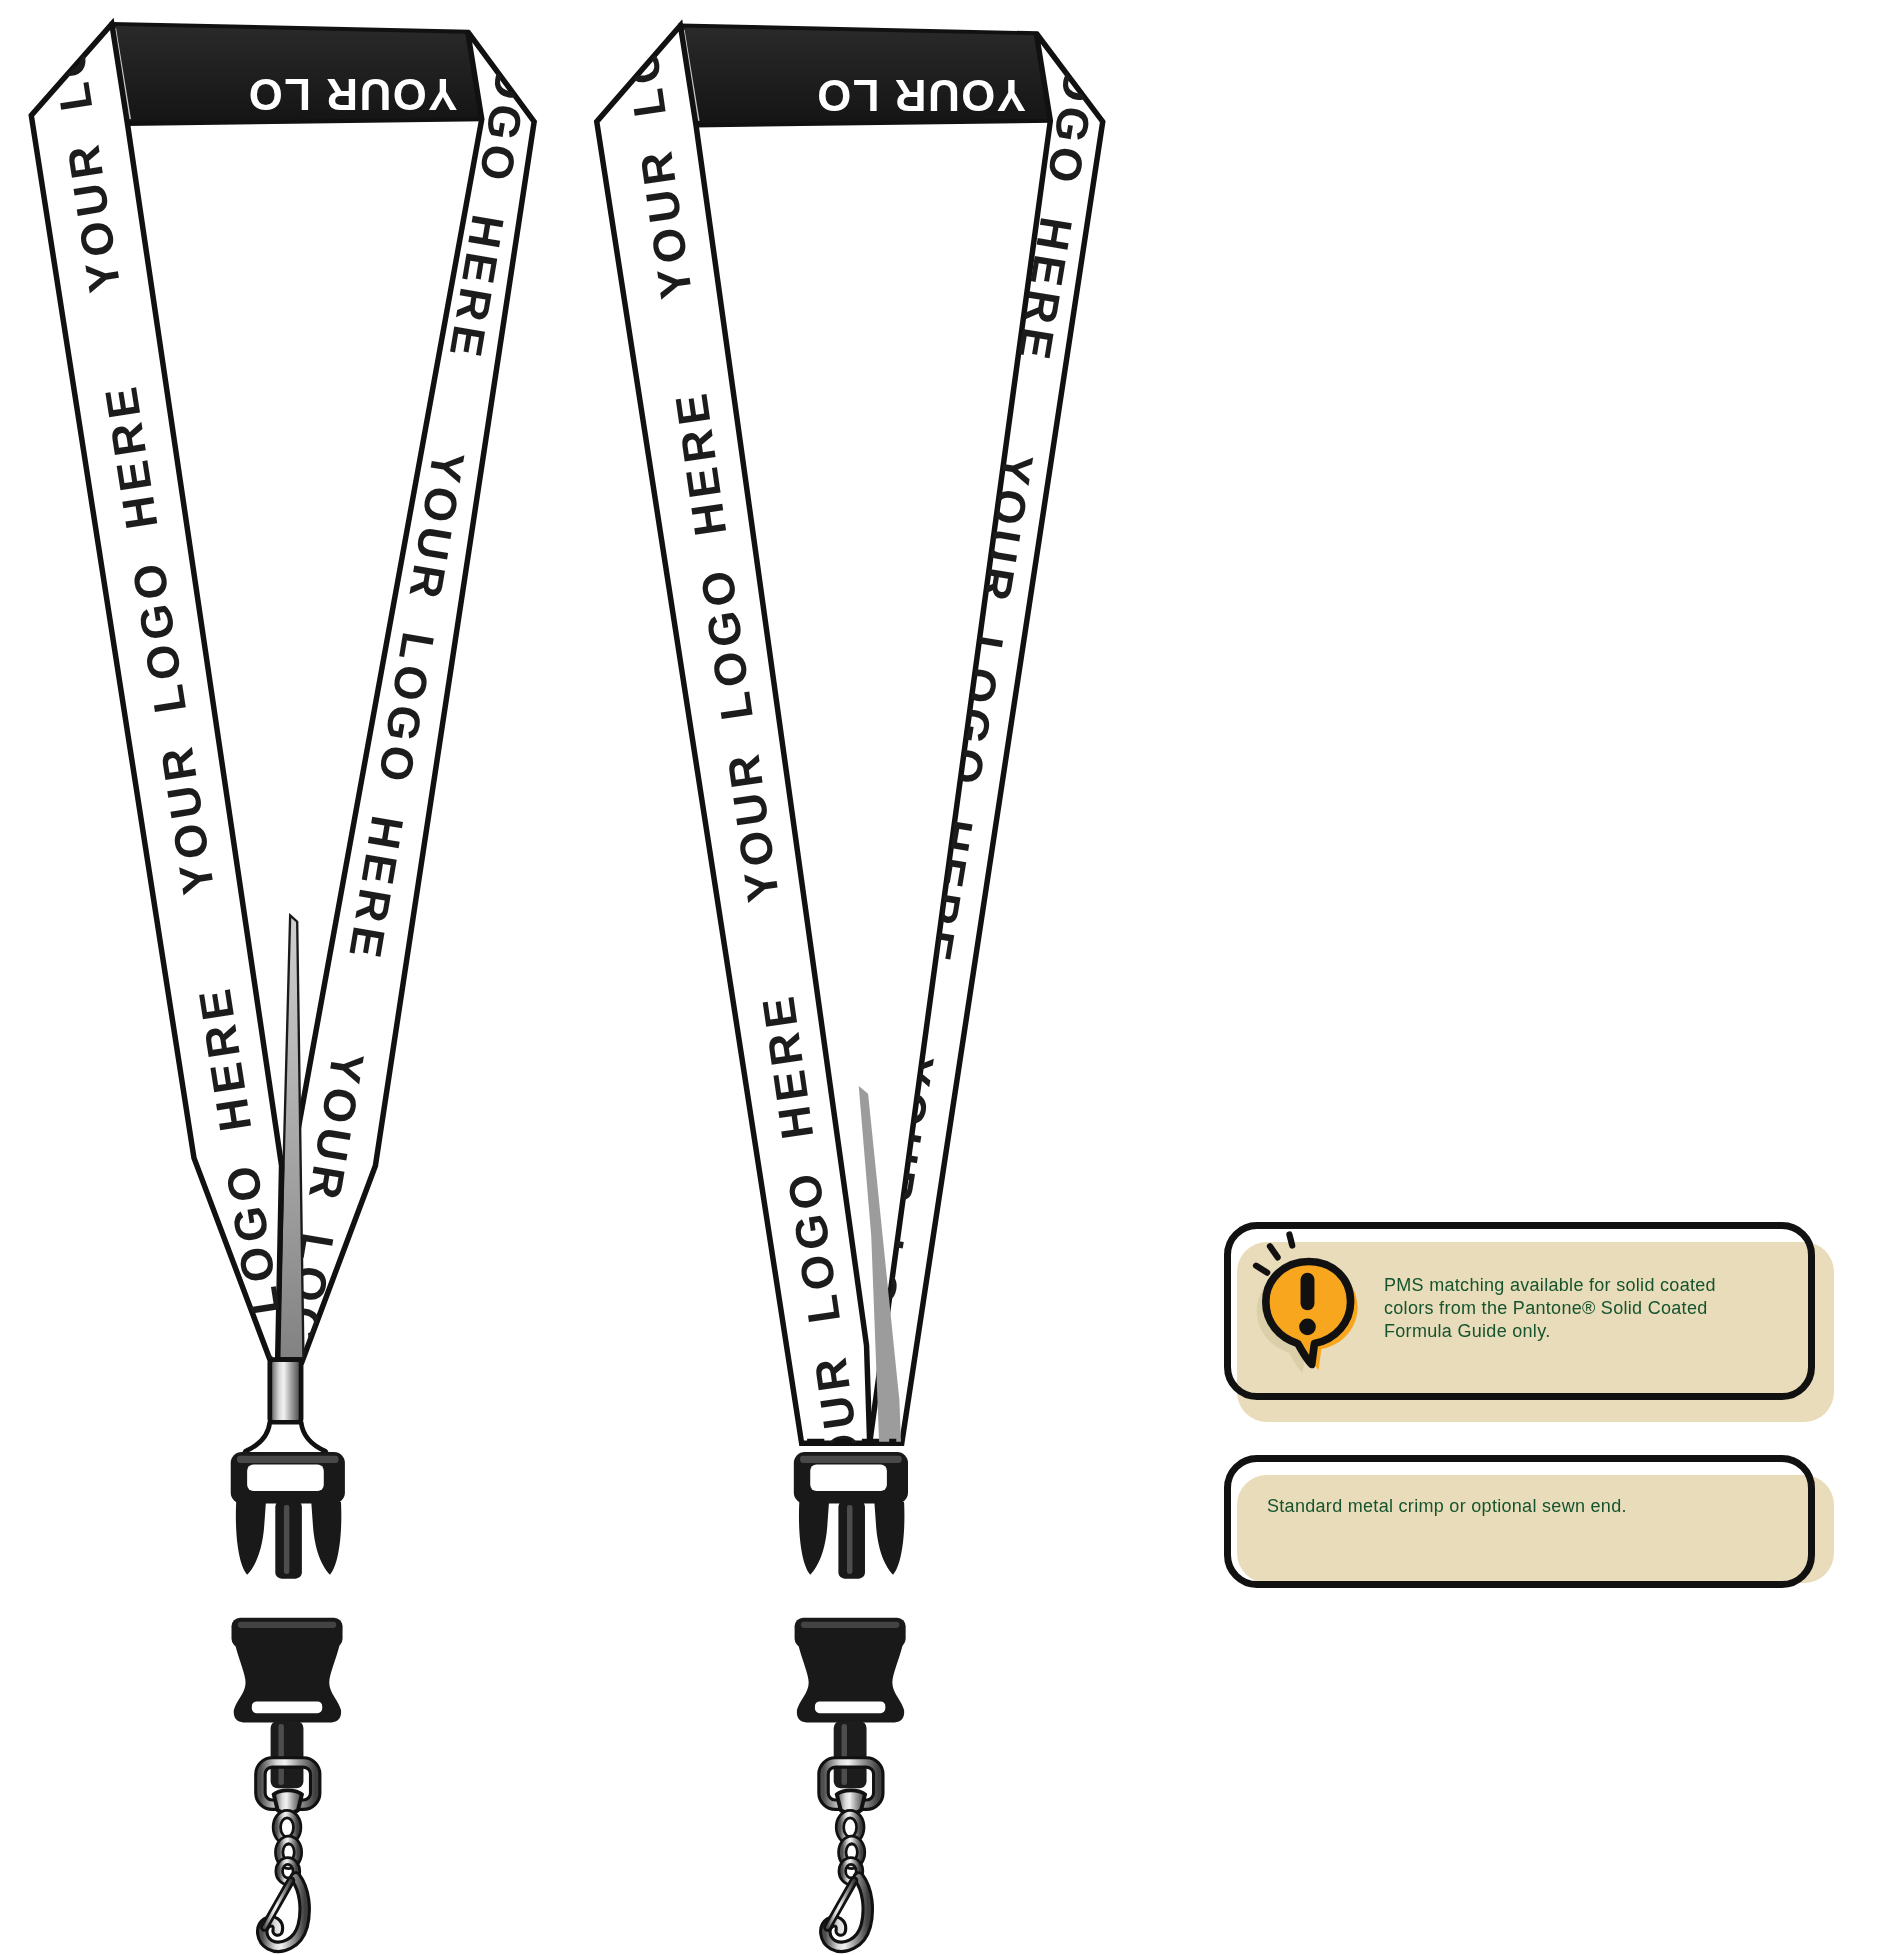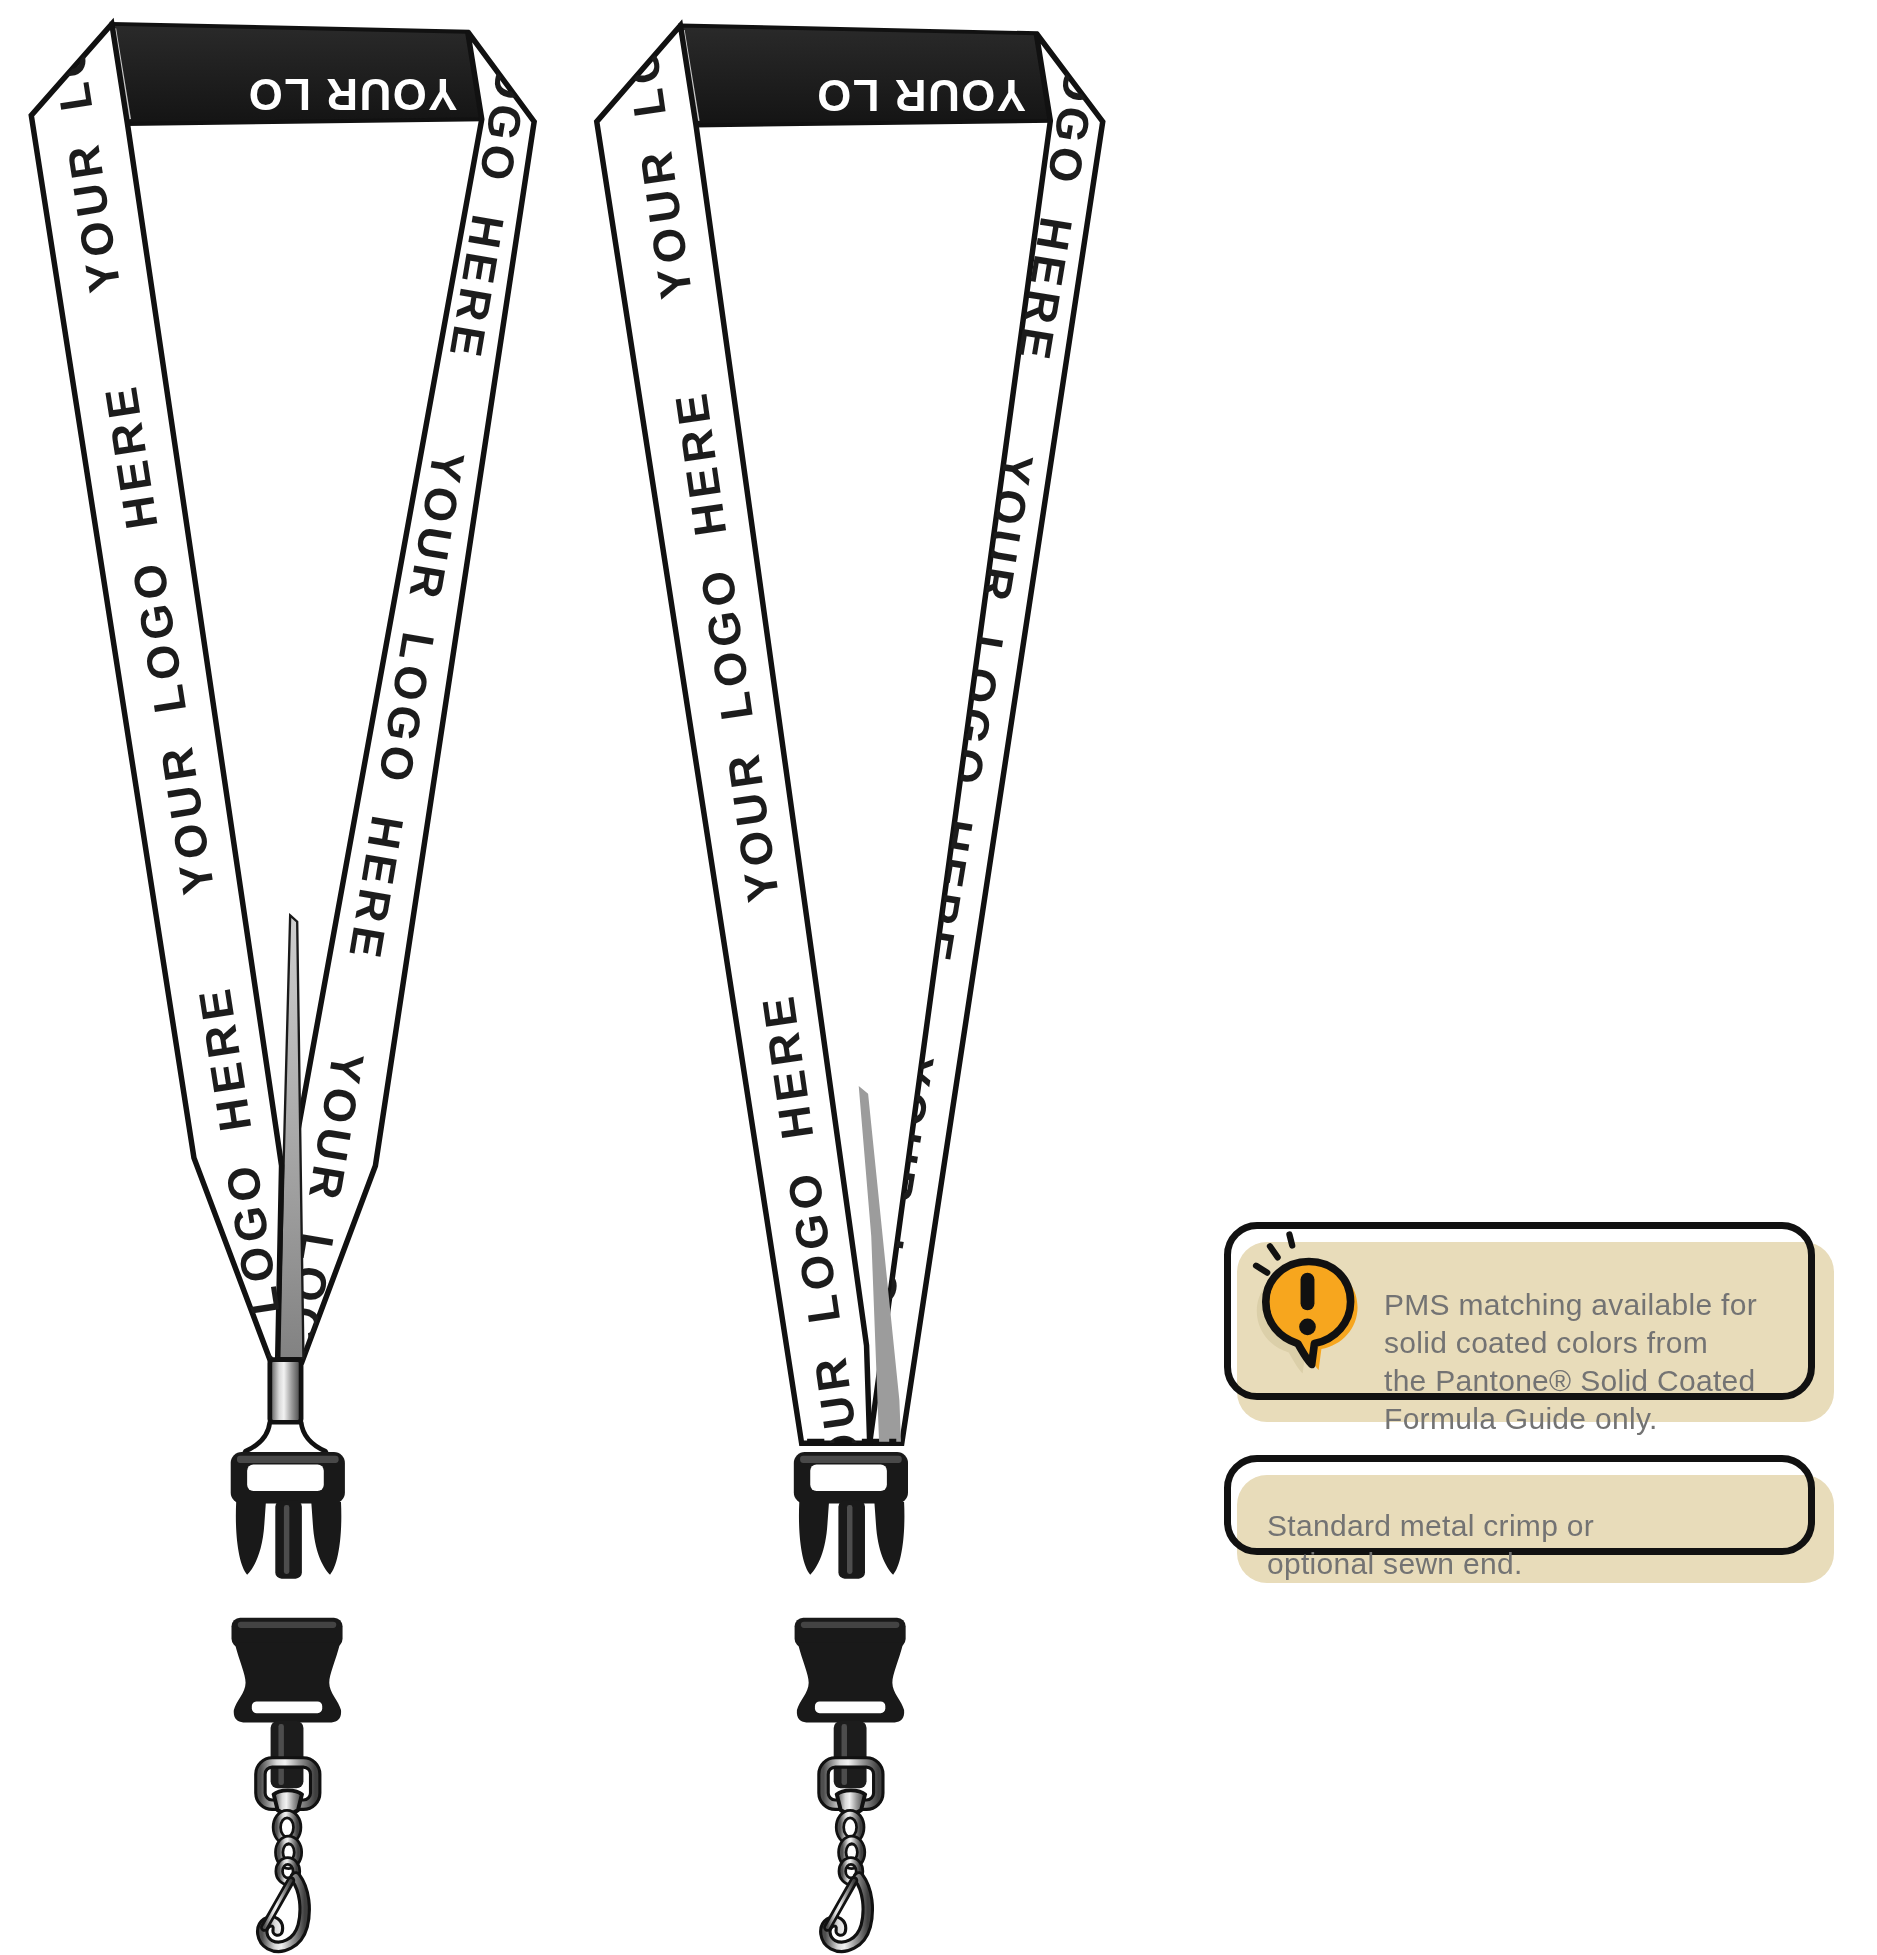--- a/index.html
+++ b/index.html
@@ -7,21 +7,21 @@
           font-family:"Liberation Sans","DejaVu Sans",sans-serif;}
   #art{position:absolute;left:0;top:0;}
   .strap-text{font-family:"Liberation Sans","DejaVu Sans",sans-serif;font-weight:bold;
               font-size:58px;letter-spacing:7px;word-spacing:16px;fill:#1c1c1c;}
   .band-text{font-family:"Liberation Sans","DejaVu Sans",sans-serif;font-weight:bold;
              font-size:56px;letter-spacing:2px;}
   .callout{position:absolute;}
   .co-white{position:absolute;inset:0;background:#fff;border-radius:33px;}
   .co-tan{position:absolute;border-radius:30px;}
   .co-border{position:absolute;inset:0;border:7px solid #111;border-radius:33px;}
-  .co-content{position:absolute;color:#737373;font-size:30px;line-height:1.27;letter-spacing:0.3px;}
+  .co-content{position:absolute;color:#14532d;font-size:18px;line-height:1.27;letter-spacing:0.3px;}
   #callout-pms .co-content{left:160px;top:34px;width:375px;}
   #callout-end .co-content{left:43px;top:22px;width:438px;}
   .co-icon{position:absolute;left:14px;top:6.3px;}
 </style>
 </head>
 <body>
 
 <div id="canvas">
 
 <svg id="art" width="1877" height="1956" viewBox="0 0 2400 2500">
@@ -174,21 +174,21 @@
     <circle cx="0" cy="32" r="12" fill="#111"></circle>
     <g stroke="#111" stroke-width="9" stroke-linecap="round">
       <path d="M-74,-56 L-58,-46"></path>
           <path d="M-54,-84 L-43,-68"></path>
           <path d="M-26,-101 L-22,-85"></path>
     </g>
   </svg>
   <p class="co-content">PMS matching available for solid coated colors from the Pantone® Solid Coated Formula Guide only.</p>
 </div>
 
-<div class="callout" id="callout-end" style="left:1224px;top:1455px;width:591px;height:100px;">
+<div class="callout" id="callout-end" style="left:1224px;top:1455px;width:591px;height:133px;">
   <div class="co-white"></div>
   <div class="co-tan" style="left:13.3px;top:19.6px;width:597px;height:108px;background:#e8dcba;"></div>
   <div class="co-border"></div>
   <p class="co-content">Standard metal crimp or optional sewn end.</p>
 </div>
 
 </div>
 
 
 </body></html>

